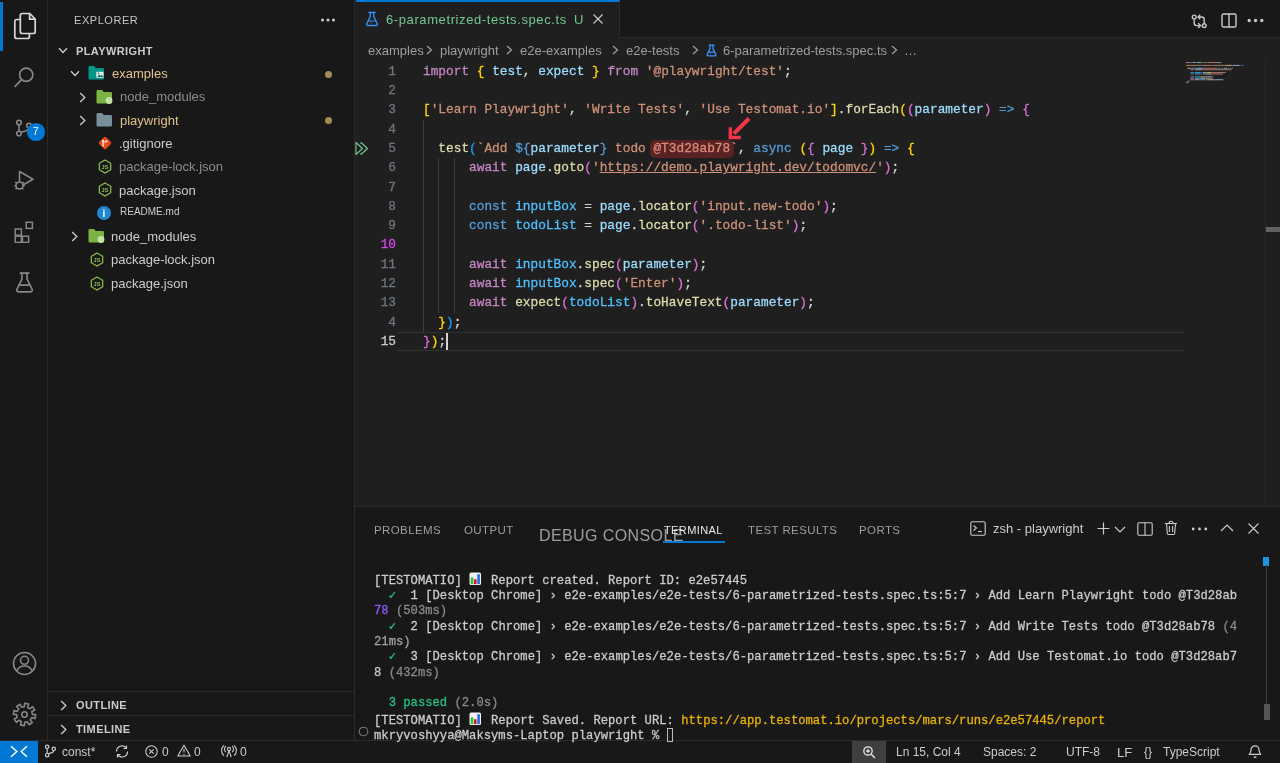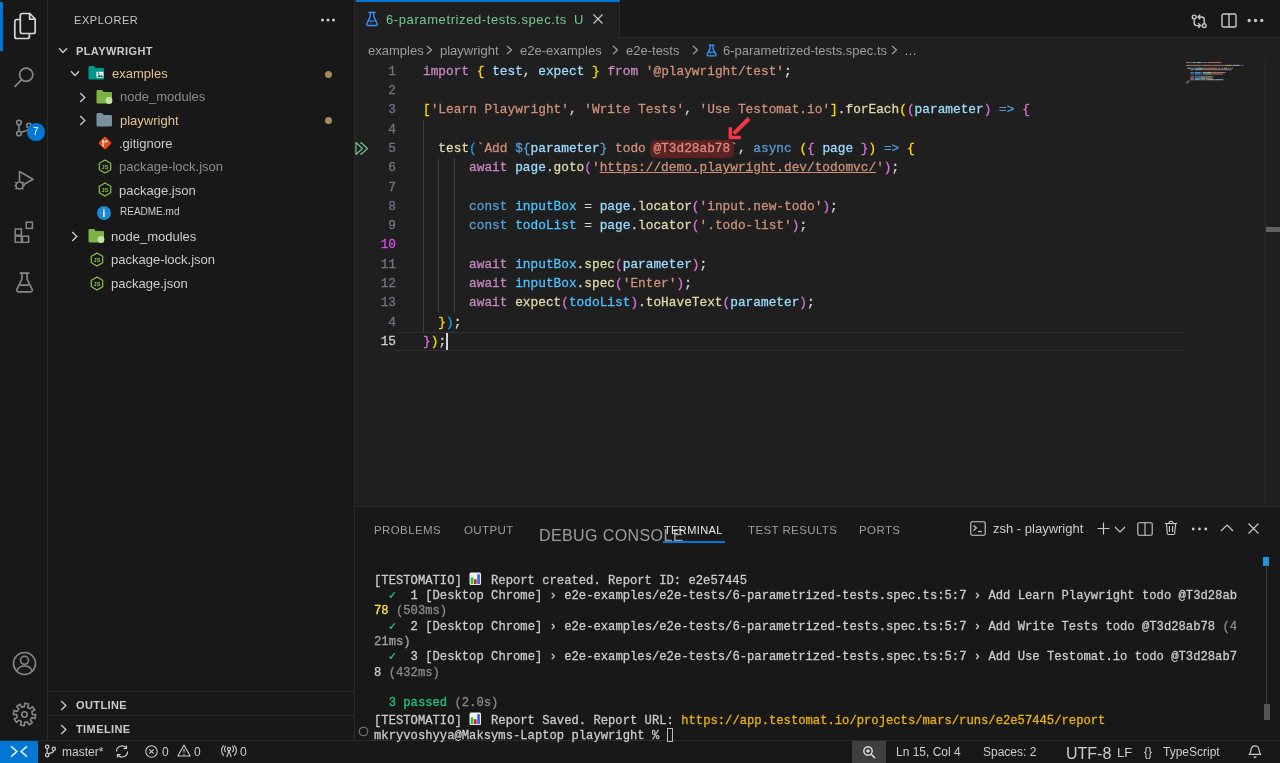--- a/index.html
+++ b/index.html
@@ -289,21 +289,21 @@
       <path d="M1.5 1.5 L11.5 11.5 M11.5 1.5 L1.5 11.5"></path>
     </g>
   </svg>
 <pre class="abs" style="left:374.0px;top:572.4px;font-size:12.2px;line-height:15.3px;color:#cccccc"><span style="color:#cccccc">[TESTOMATIO] </span><span style="display:inline-block;width:14.64px;height:13px;vertical-align:-2px"><svg width="12.5" height="13.5" viewBox="0 0 13 14">
         <rect x="0.5" y="0.5" width="12" height="13" rx="1.6" fill="#f2f2f2"></rect>
         <rect x="1.8" y="5.6" width="2.7" height="7" fill="#2fbf35"></rect>
         <rect x="5.2" y="7.5" width="2.7" height="5.1" fill="#cc1f1f"></rect>
         <rect x="8.6" y="2.3" width="2.7" height="10.3" fill="#2767e8"></rect>
       </svg></span><span style="color:#cccccc"> Report created. Report ID: e2e57445</span>
 <span style="color:#cccccc">  </span><span style="color:#23c17f">✓</span><span style="color:#cccccc">  1 [Desktop Chrome] › e2e-examples/e2e-tests/6-parametrized-tests.spec.ts:5:7 › Add Learn Playwright todo @T3d28ab</span>
-<span style="color:#fde047">78 </span><span style="color:#8a8a8a">(503ms)</span>
+<span style="color:#8b5cf6">78 </span><span style="color:#8a8a8a">(503ms)</span>
 <span style="color:#cccccc">  </span><span style="color:#23c17f">✓</span><span style="color:#cccccc">  2 [Desktop Chrome] › e2e-examples/e2e-tests/6-parametrized-tests.spec.ts:5:7 › Add Write Tests todo @T3d28ab78 </span><span style="color:#8a8a8a">(4</span>
 <span style="color:#a3a3a3">21ms)</span>
 <span style="color:#cccccc">  </span><span style="color:#23c17f">✓</span><span style="color:#cccccc">  3 [Desktop Chrome] › e2e-examples/e2e-tests/6-parametrized-tests.spec.ts:5:7 › Add Use Testomat.io todo @T3d28ab7</span>
 <span style="color:#cccccc">8 </span><span style="color:#8a8a8a">(432ms)</span>
 
 <span style="color:#cccccc">  </span><span style="color:#23c17f">3 passed</span><span style="color:#cccccc"> </span><span style="color:#8a8a8a">(2.0s)</span>
 <span style="color:#cccccc">[TESTOMATIO] </span><span style="display:inline-block;width:14.64px;height:13px;vertical-align:-2px"><svg width="12.5" height="13.5" viewBox="0 0 13 14">
         <rect x="0.5" y="0.5" width="12" height="13" rx="1.6" fill="#f2f2f2"></rect>
         <rect x="1.8" y="5.6" width="2.7" height="7" fill="#2fbf35"></rect>
         <rect x="5.2" y="7.5" width="2.7" height="5.1" fill="#cc1f1f"></rect>
@@ -475,21 +475,21 @@
   </svg>
 <svg class="abs" style="left:44px;top:744px" width="13" height="14" viewBox="0 0 13 14">
     <g stroke="#cccccc" stroke-width="1.2" fill="none">
       <circle cx="3.2" cy="2.8" r="1.7"></circle>
       <circle cx="3.2" cy="11.2" r="1.7"></circle>
       <circle cx="9.8" cy="4.8" r="1.7"></circle>
       <path d="M3.2 4.5 V9.5"></path>
       <path d="M9.8 6.5 c0 2.8-4 2.2-6 3.5"></path>
     </g>
   </svg>
-<div class="abs" style="left:62px;top:744.5px;font-size:12px;color:#cccccc">master*</div>
+<div class="abs" style="left:62px;top:744.5px;font-size:12px;color:#cccccc">const*</div>
 <svg class="abs" style="left:115px;top:744.5px" width="14" height="13" viewBox="0 0 14 13">
     <g stroke="#cccccc" stroke-width="1.2" fill="none">
       <path d="M12.5 6.5 a5.5 5.5 0 0 1-10 3.2 M1.5 6.5 a5.5 5.5 0 0 1 10-3.2"></path>
       <path d="M11.5 0.5 v3 h-3 M2.5 12.5 v-3 h3"></path>
     </g>
   </svg>
 <svg class="abs" style="left:145px;top:744.5px" width="13" height="13" viewBox="0 0 13 13">
     <g stroke="#cccccc" stroke-width="1.1" fill="none">
       <circle cx="6.5" cy="6.5" r="5.7"></circle>
       <path d="M4.3 4.3 L8.7 8.7 M8.7 4.3 L4.3 8.7"></path>
@@ -515,21 +515,21 @@
 <div class="abs" style="left:852px;top:741px;width:34px;height:22px;background:#3f3f3f"></div>
 <svg class="abs" style="left:862px;top:745px" width="14" height="14" viewBox="0 0 14 14">
     <g stroke="#e8e8e8" stroke-width="1.3" fill="none">
       <circle cx="6" cy="6" r="4.2"></circle>
       <path d="M9.2 9.2 L13 13"></path>
       <path d="M6 4.2 v3.6 M4.2 6 h3.6"></path>
     </g>
   </svg>
 <div class="abs" style="left:896px;top:744.5px;font-size:12px;color:#cccccc">Ln 15, Col 4</div>
 <div class="abs" style="left:983px;top:744.5px;font-size:12px;color:#cccccc">Spaces: 2</div>
-<div class="abs" style="left:1066px;top:744.5px;font-size:16px;color:#cccccc">UTF-8</div>
+<div class="abs" style="left:1066px;top:744.5px;font-size:12px;color:#cccccc">UTF-8</div>
 <div class="abs" style="left:1117px;top:744.5px;font-size:13px;color:#cccccc">LF</div>
 <div class="abs" style="left:1144px;top:744.5px;font-size:12px;color:#cccccc">{}</div>
 <div class="abs" style="left:1163px;top:744.5px;font-size:12px;color:#cccccc">TypeScript</div>
 <svg class="abs" style="left:1248px;top:744px" width="14" height="15" viewBox="0 0 14 15">
     <g stroke="#cccccc" stroke-width="1.2" fill="none" stroke-linejoin="round">
       <path d="M7 1.8 a4 4 0 0 1 4 4 c0 3 1.2 4 1.7 4.6 H1.3 C1.8 9.8 3 8.8 3 5.8 a4 4 0 0 1 4-4 Z"></path>
       <path d="M5.8 12.5 a1.3 1.3 0 0 0 2.4 0"></path>
     </g>
   </svg>
 </body></html>

